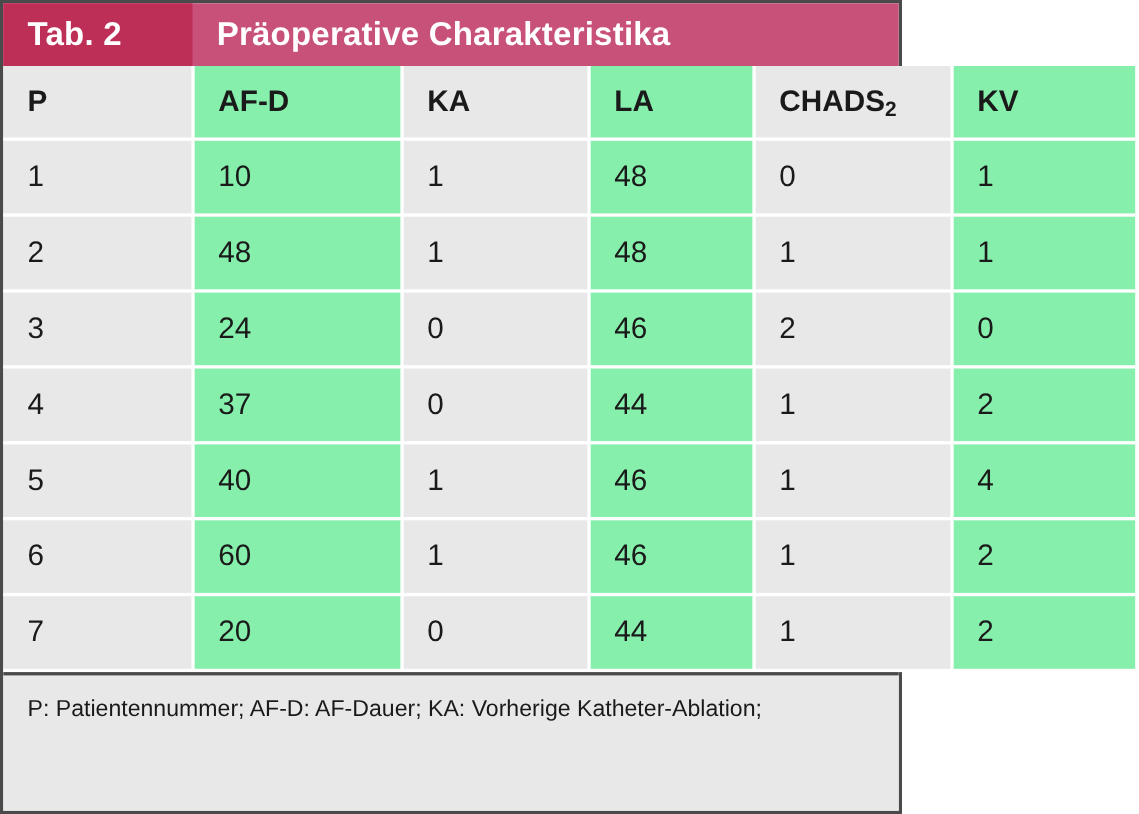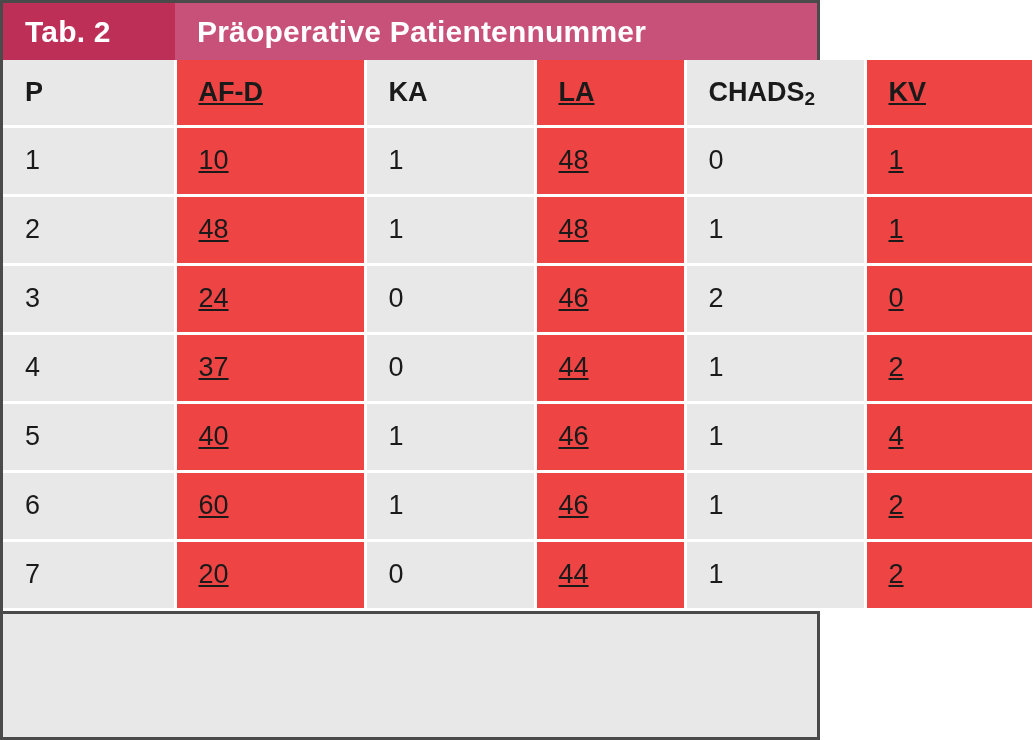--- a/index.html
+++ b/index.html
@@ -84,21 +84,21 @@
   .data-table th:last-child,
   .data-table td:last-child { border-right: none; margin-top: 32px; }
 
   .data-table thead th {
     font-weight: bold;
     height: 66px;
   }
 
   
   .shade-light { background: #e8e8e8; }
-  .shade-dark  { background: #ef4444; text-decoration: underline; }
+  .shade-dark  { background: #86efac; }
 
   .sub {
     font-size: 19px;
     vertical-align: baseline;
     position: relative;
     top: 4px;
   }
 
   
   .footnote {
@@ -115,21 +115,21 @@
     white-space: nowrap;
   }
 </style>
 </head>
 <body>
 
 <div class="table-figure">
 
   <div class="caption-bar">
     <div class="caption-label">Tab. 2</div>
-    <div class="caption-title">Präoperative Patientennummer</div>
+    <div class="caption-title">Präoperative Charakteristika</div>
   </div>
 
   <table class="data-table">
     <colgroup>
       <col class="c0">
         <col class="c1">
         <col class="c2">
         <col class="c3">
         <col class="c4">
         <col class="c5">
@@ -198,15 +198,16 @@
         <td class="shade-dark">20</td>
         <td class="shade-light">0</td>
         <td class="shade-dark">44</td>
         <td class="shade-light">1</td>
         <td class="shade-dark">2</td>
       </tr>
     </tbody>
   </table>
 
   <div class="footnote">
+    <div class="footnote-line">P: Patientennummer; AF-D: AF-Dauer; KA: Vorherige Katheter-Ablation;</div>
   </div>
 
 </div>
 
 </body></html>

